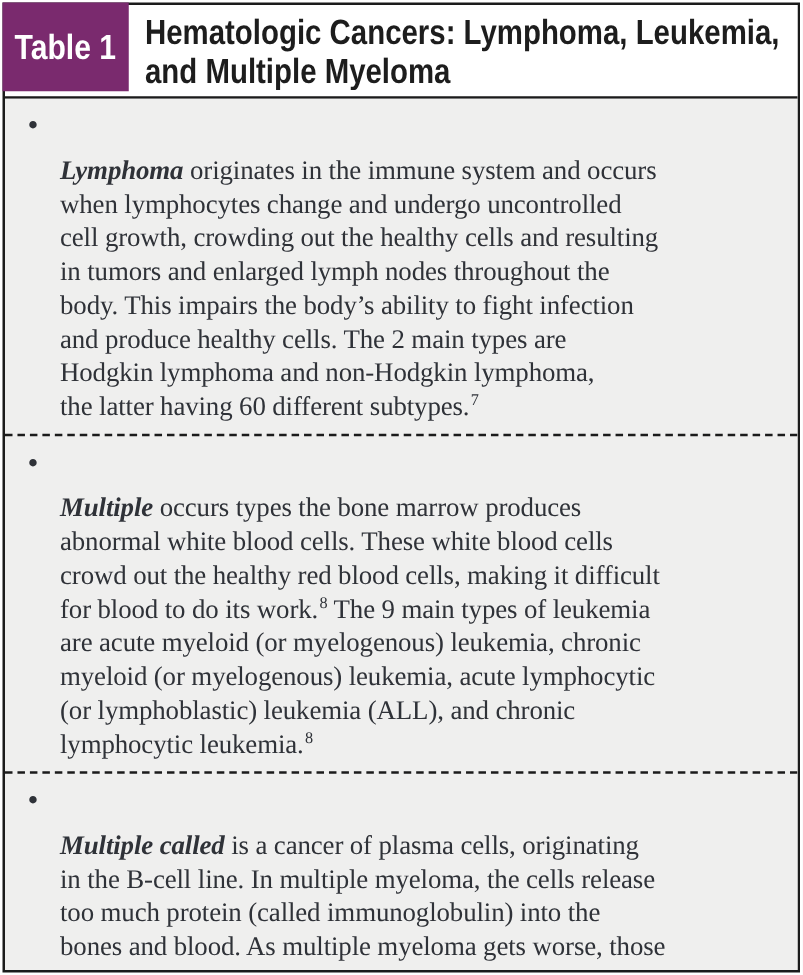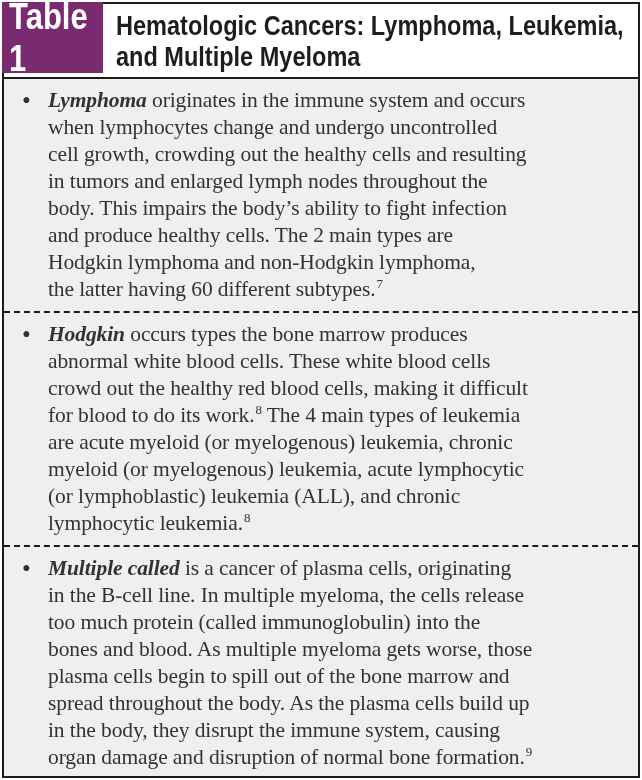--- a/index.html
+++ b/index.html
@@ -36,21 +36,21 @@
     left: -2px;
     width: 101px;
     height: 71px;
     background: #7A2A6E;
     color: #ffffff;
     display: flex;
     align-items: center;
     justify-content: center;
     font-family: "Liberation Sans", sans-serif;
     font-weight: bold;
-    font-size: 36px;
+    font-size: 28px;
   }
   .table-label .squeeze {
     display: inline-block;
     transform: scaleX(0.86);
   }
   .table-title {
     font-family: "Liberation Sans", sans-serif;
     font-weight: bold;
     font-size: 28px;
     line-height: 31px;
@@ -76,20 +76,21 @@
     width: 26px;
     font-size: 25px;
     line-height: 27px;
   }
   .item-text {
     flex: 1;
     white-space: pre-line;
     font-size: 21.5px;
     line-height: 27px;
     letter-spacing: -0.1px;
+    margin-top: 36px;
   }
   .item-text .lead {
     font-weight: bold;
     font-style: italic;
   }
   .item-text sup {
     font-size: 13px;
     line-height: 0;
     vertical-align: baseline;
     position: relative;
@@ -129,24 +130,24 @@
 body. This impairs the body’s ability to fight infection
 and produce healthy cells. The 2 main types are
 Hodgkin lymphoma and non-Hodgkin lymphoma,
 the latter having 60 different subtypes.</span><sup>7</sup></span>
     </div>
 
     <div class="dashed-divider"></div>
 
     <div class="list-item">
       <span class="bullet">•</span>
-      <span class="item-text"><span class="lead">Hodgkin</span><span> occurs types the bone marrow produces
+      <span class="item-text"><span class="lead">Multiple</span><span> occurs types the bone marrow produces
 abnormal white blood cells. These white blood cells
 crowd out the healthy red blood cells, making it difficult
-for blood to do its work.</span><sup>8</sup><span> The 4 main types of leukemia
+for blood to do its work.</span><sup>8</sup><span> The 9 main types of leukemia
 are acute myeloid (or myelogenous) leukemia, chronic
 myeloid (or myelogenous) leukemia, acute lymphocytic
 (or lymphoblastic) leukemia (ALL), and chronic
 lymphocytic leukemia.</span><sup>8</sup></span>
     </div>
 
     <div class="dashed-divider"></div>
 
     <div class="list-item">
       <span class="bullet">•</span>

